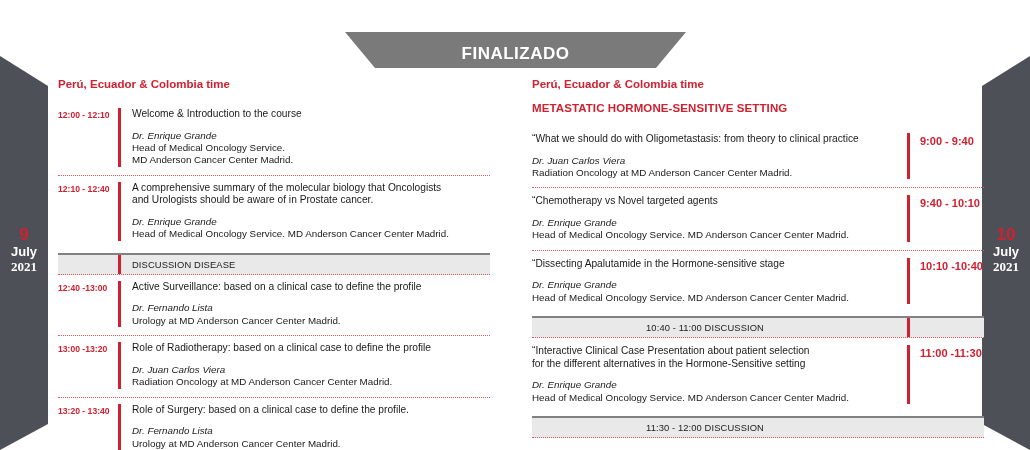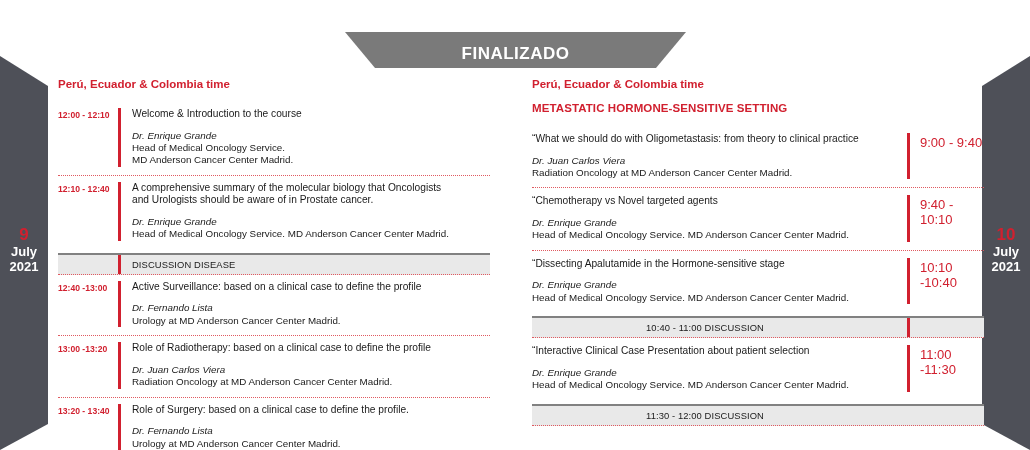--- a/index.html
+++ b/index.html
@@ -31,20 +31,21 @@
   }
   .date-banner .d-mon {
     font-size: 13px;
     font-weight: bold;
     line-height: 15px;
   }
   .date-banner .d-yr {
     font-size: 13px;
     font-weight: bold;
     line-height: 15px;
+    font-family: Liberation Serif, serif;
   }
   .date-banner .inner {
     position: absolute;
     left: 0; right: 0;
     top: 196px;
   }
   #banner-left {
     left: 0px; top: 30px; height: 420px;
     clip-path: polygon(0 26px, 48px 56px, 48px 394px, 0 420px);
   }
@@ -126,22 +127,22 @@
   .row-r .bar {
     flex: 0 0 3px;
     width: 3px;
     background: #d1202f;
     margin-right: 10px;
   }
   .row-r .time {
     width: 64px;
     flex: 0 0 64px;
     color: #d1202f;
-    font-size: 13px;
-    font-weight: normal;
+    font-size: 11px;
+    font-weight: bold;
     padding-top: 2px;
     text-align: left;
   }
 
   .title {
     font-size: 10.2px;
     font-weight: normal;
     color: #1a1a1a;
     line-height: 12.6px;
   }
@@ -311,20 +312,21 @@
     </div>
 
     <div class="band right-band" style="margin-top:4px;">
       <div class="bar-overlay" style="right:74px;"></div>
       <span class="band-text">10:40  - 11:00  DISCUSSION</span>
     </div>
 
     <div class="row-r" style="border-bottom:none;">
       <div class="body">
         <div class="title">“Interactive Clinical Case Presentation about patient selection</div>
+        <div class="title">for the different alternatives in the Hormone-Sensitive setting</div>
         <div class="speaker">Dr. Enrique Grande</div>
         <div class="affil">Head of Medical Oncology Service. MD Anderson Cancer Center Madrid.</div>
       </div>
       <div class="bar"></div>
       <div class="time">11:00 -11:30</div>
     </div>
 
     <div class="band right-band" style="margin-top:4px;">
       <span class="band-text">11:30  - 12:00  DISCUSSION</span>
     </div>

